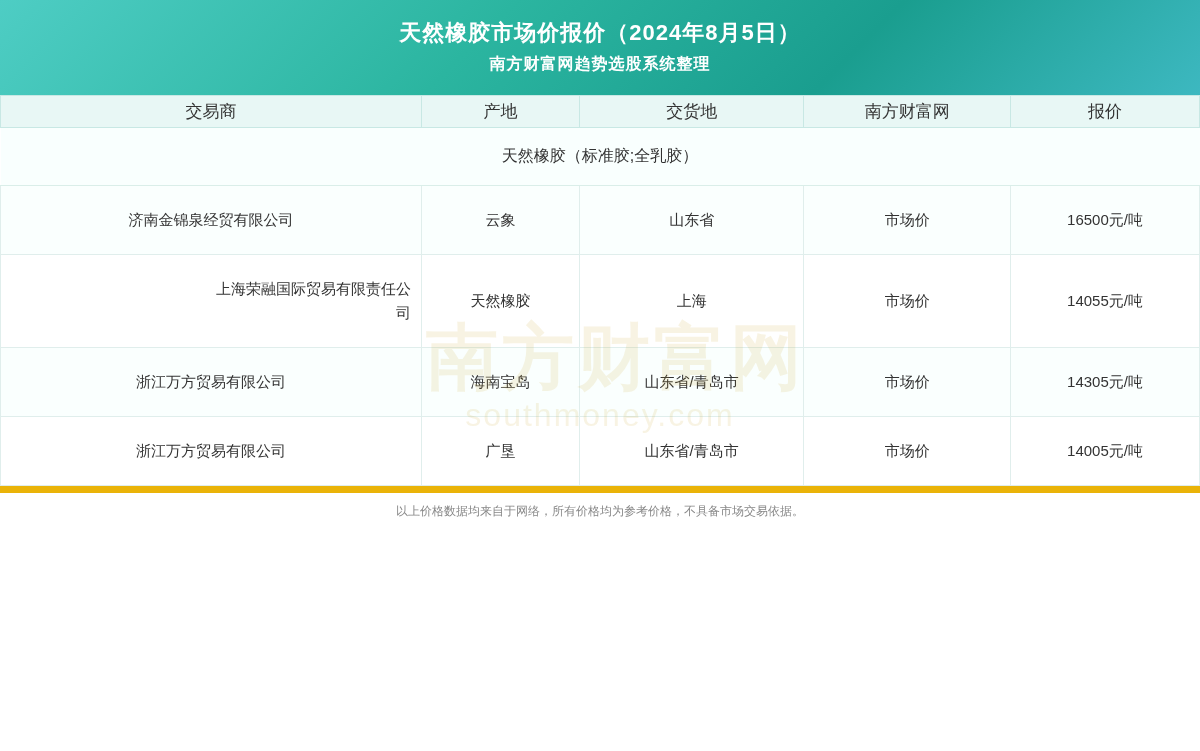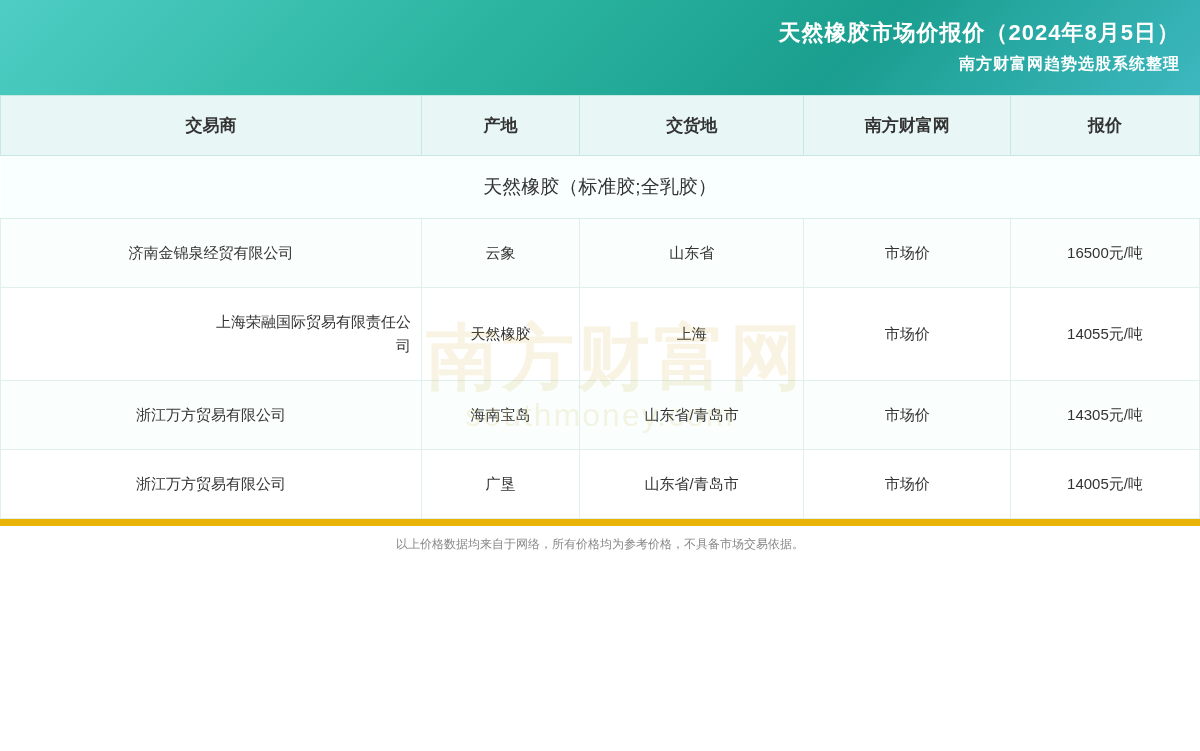--- a/index.html
+++ b/index.html
@@ -9,21 +9,21 @@
       font-family: "Microsoft YaHei", "PingFang SC", "SimHei", sans-serif;
       background: #fff;
       overflow: hidden;
       position: relative;
     }
 
     
     .header {
       background: linear-gradient(135deg, #4ecdc4 0%, #2bb5a0 40%, #1a9e8f 70%, #3db8c0 100%);
       padding: 18px 20px 20px;
-      text-align: right;
+      text-align: center;
     }
     .header-title {
       font-size: 22px;
       font-weight: bold;
       color: #fff;
       letter-spacing: 1px;
       margin-bottom: 6px;
     }
     .header-subtitle {
       font-size: 16px;
@@ -41,32 +41,32 @@
     table {
       width: 100%;
       border-collapse: collapse;
     }
 
     
     .col-header-row th {
       background: #e8f7f5;
       color: #333;
       font-size: 17px;
-      font-weight: 700;
-      padding: 18px 10px;
+      font-weight: 400;
+      padding: 4px 10px;
       text-align: center;
       border: 1px solid #c8e8e4;
       margin-top: 10px;
     }
 
     
     .category-row td {
       background: #f9fffe;
       text-align: center;
-      font-size: 19px;
+      font-size: 16px;
       color: #333;
       padding: 18px 0;
       border: 1px solid #daeee9;
       border-left: none;
       border-right: none;
     }
 
     
     .data-row td {
       background: #fff;

